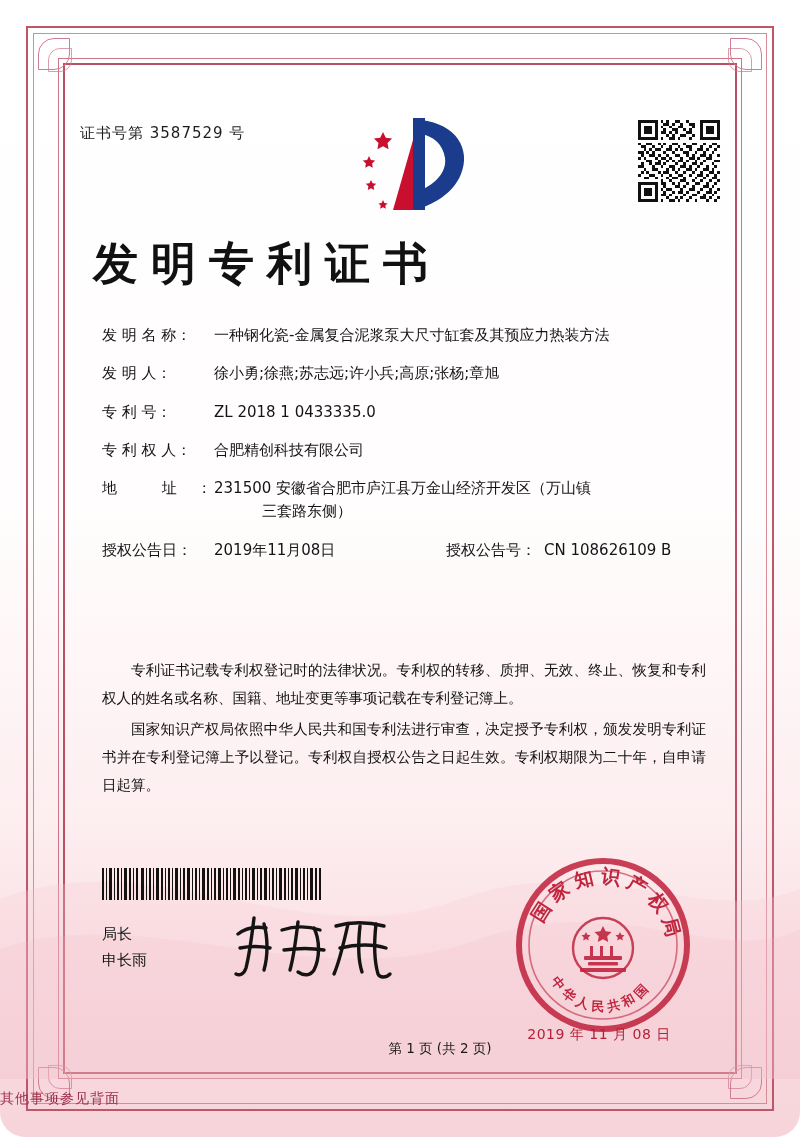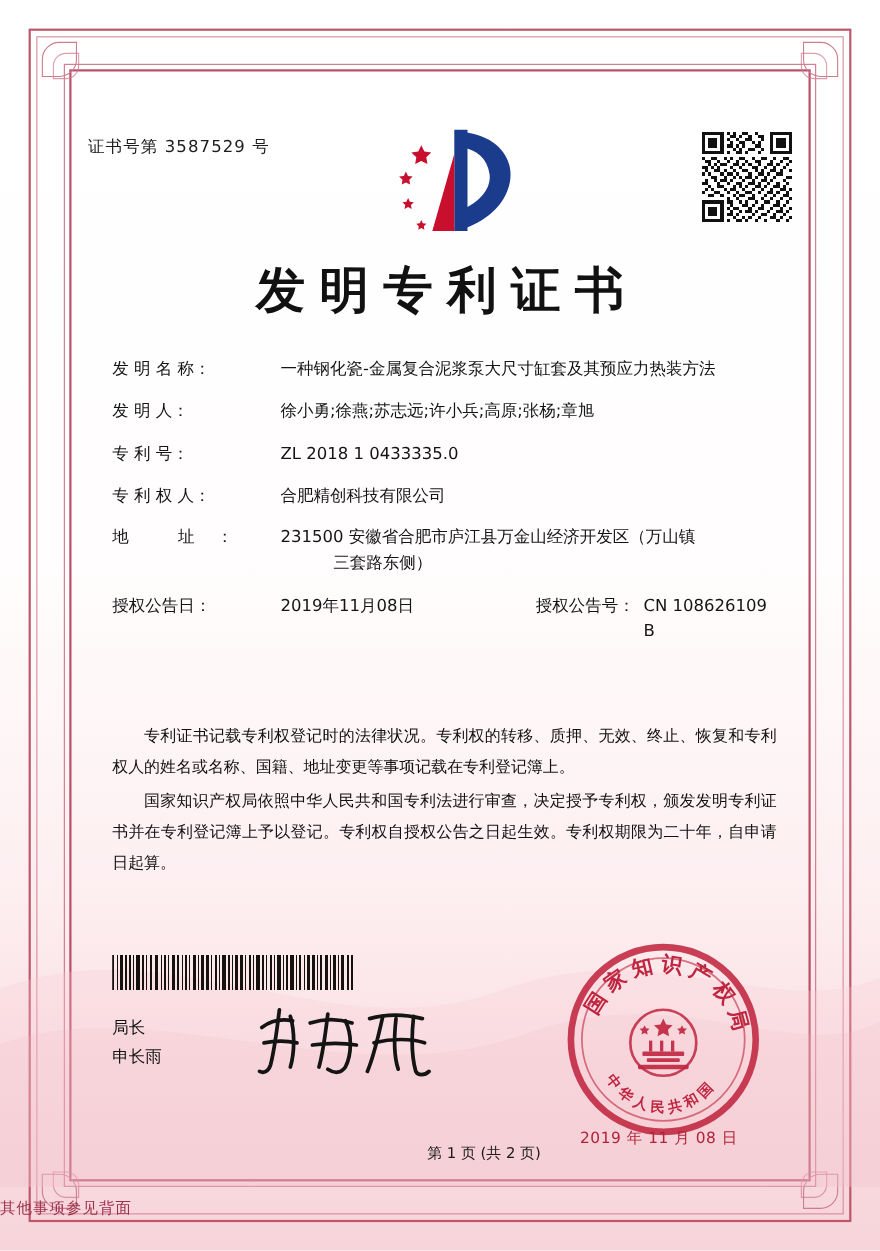--- a/index.html
+++ b/index.html
@@ -15,20 +15,21 @@
     overflow: hidden;
   }
 
   .page {
     position: relative;
     width: 800px;
     height: 1137px;
     background:
       linear-gradient(to bottom, #ffffff 0%, #fffdfd 45%, #fdeef0 72%, #f9dde2 88%, #f6d4da 100%);
     box-sizing: border-box;
+    border-radius: 25px;
   }
 
   
   .border-outer {
     position: absolute;
     left: 26px; top: 26px; right: 26px; bottom: 26px;
     border: 2px solid #c0566a;
     box-sizing: border-box;
   }
   .border-outer::before {
@@ -110,21 +111,20 @@
     transform: translateX(-50%);
     width: 150px;
     height: 110px;
   }
 
   .main-title {
     position: absolute;
     left: 0;
     top: 138px;
     width: 100%;
-    text-align: center;
     font-family: "DejaVu Serif", "Liberation Serif", serif;
     font-size: 45px;
     font-weight: bold;
     letter-spacing: 13px;
     color: #111111;
     text-indent: 13px;
   }
 
   
   .fields {
@@ -143,21 +143,20 @@
   }
   .row .label {
     width: 112px;
     flex: 0 0 112px;
     white-space: nowrap;
     letter-spacing: 0px;
   }
   .row .label.sp4 { letter-spacing: 20px; }
   .row .value {
     flex: 1;
-    margin-left: 41px;
   }
   .row .value .l2 { display: block; padding-left: 48px; }
   .row.split .value { display: flex; }
   .row.split .seg1 { width: 232px; flex: 0 0 232px; }
   .row.split .seg2-label { margin-right: 8px; white-space: nowrap; }
 
   
   .paras {
     position: absolute;
     left: 22px;

